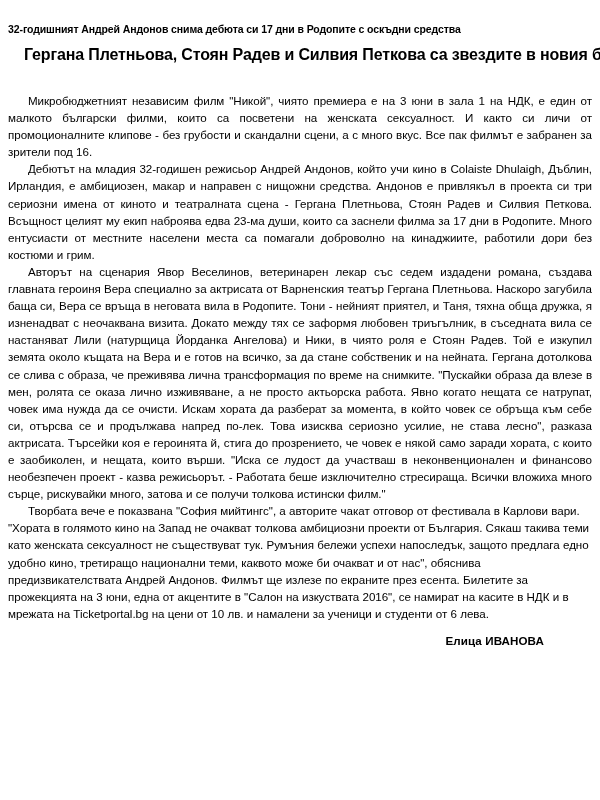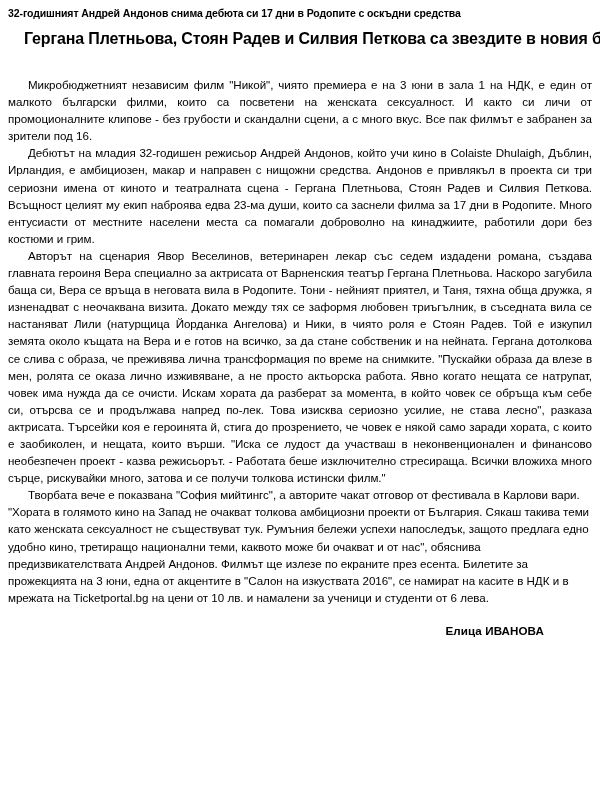--- a/index.html
+++ b/index.html
@@ -13,21 +13,21 @@
     height: 800px;
     overflow: hidden;
     font-family: "Liberation Sans", "DejaVu Sans", sans-serif;
     color: #000000;
     -webkit-font-smoothing: antialiased;
   }
   .page {
     box-sizing: border-box;
     width: 600px;
     height: 800px;
-    padding: 4px 8px 0 8px;
+    padding: 20px 8px 0 8px;
     background: #ffffff;
     position: relative;
   }
   .kicker {
     font-size: 10.5px;
     font-weight: bold;
     line-height: 14px;
     letter-spacing: -0.1px;
     margin: 2px 0 0 0;
     white-space: nowrap;
@@ -58,21 +58,21 @@
     text-align: justify;
     text-indent: 20px;
     letter-spacing: -0.04px;
     word-spacing: 0.1px;
     hyphens: none;
   }
   .article-body p:last-of-type {
     text-align: left;
   }
   .signature {
-    margin-top: 18px;
+    margin-top: 12px;
     text-align: right;
     font-size: 11.6px;
     font-weight: bold;
     letter-spacing: 0.1px;
     padding-right: 48px;
   }
 </style>
 </head>
 <body>
 

